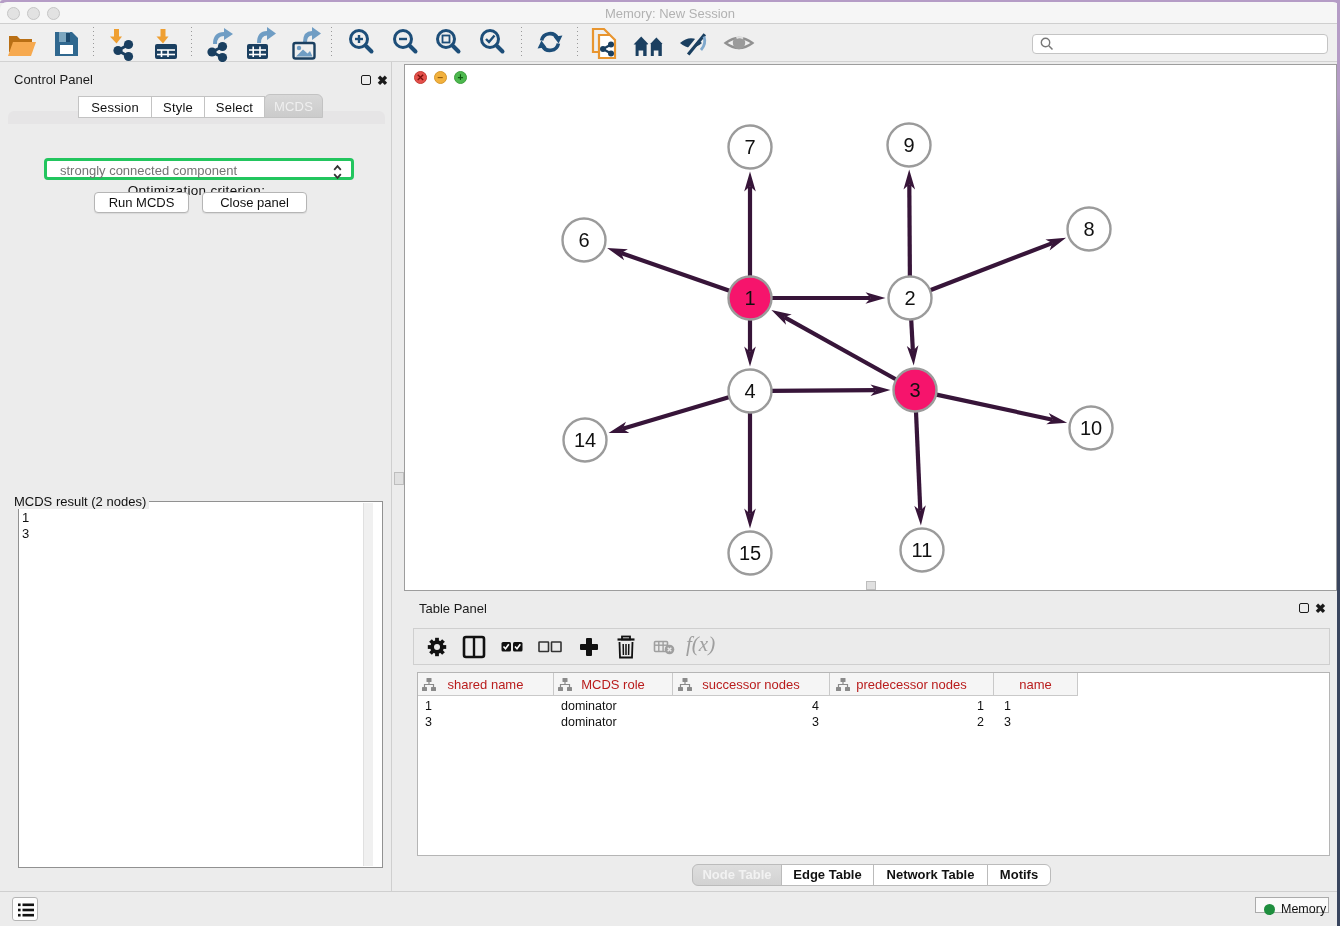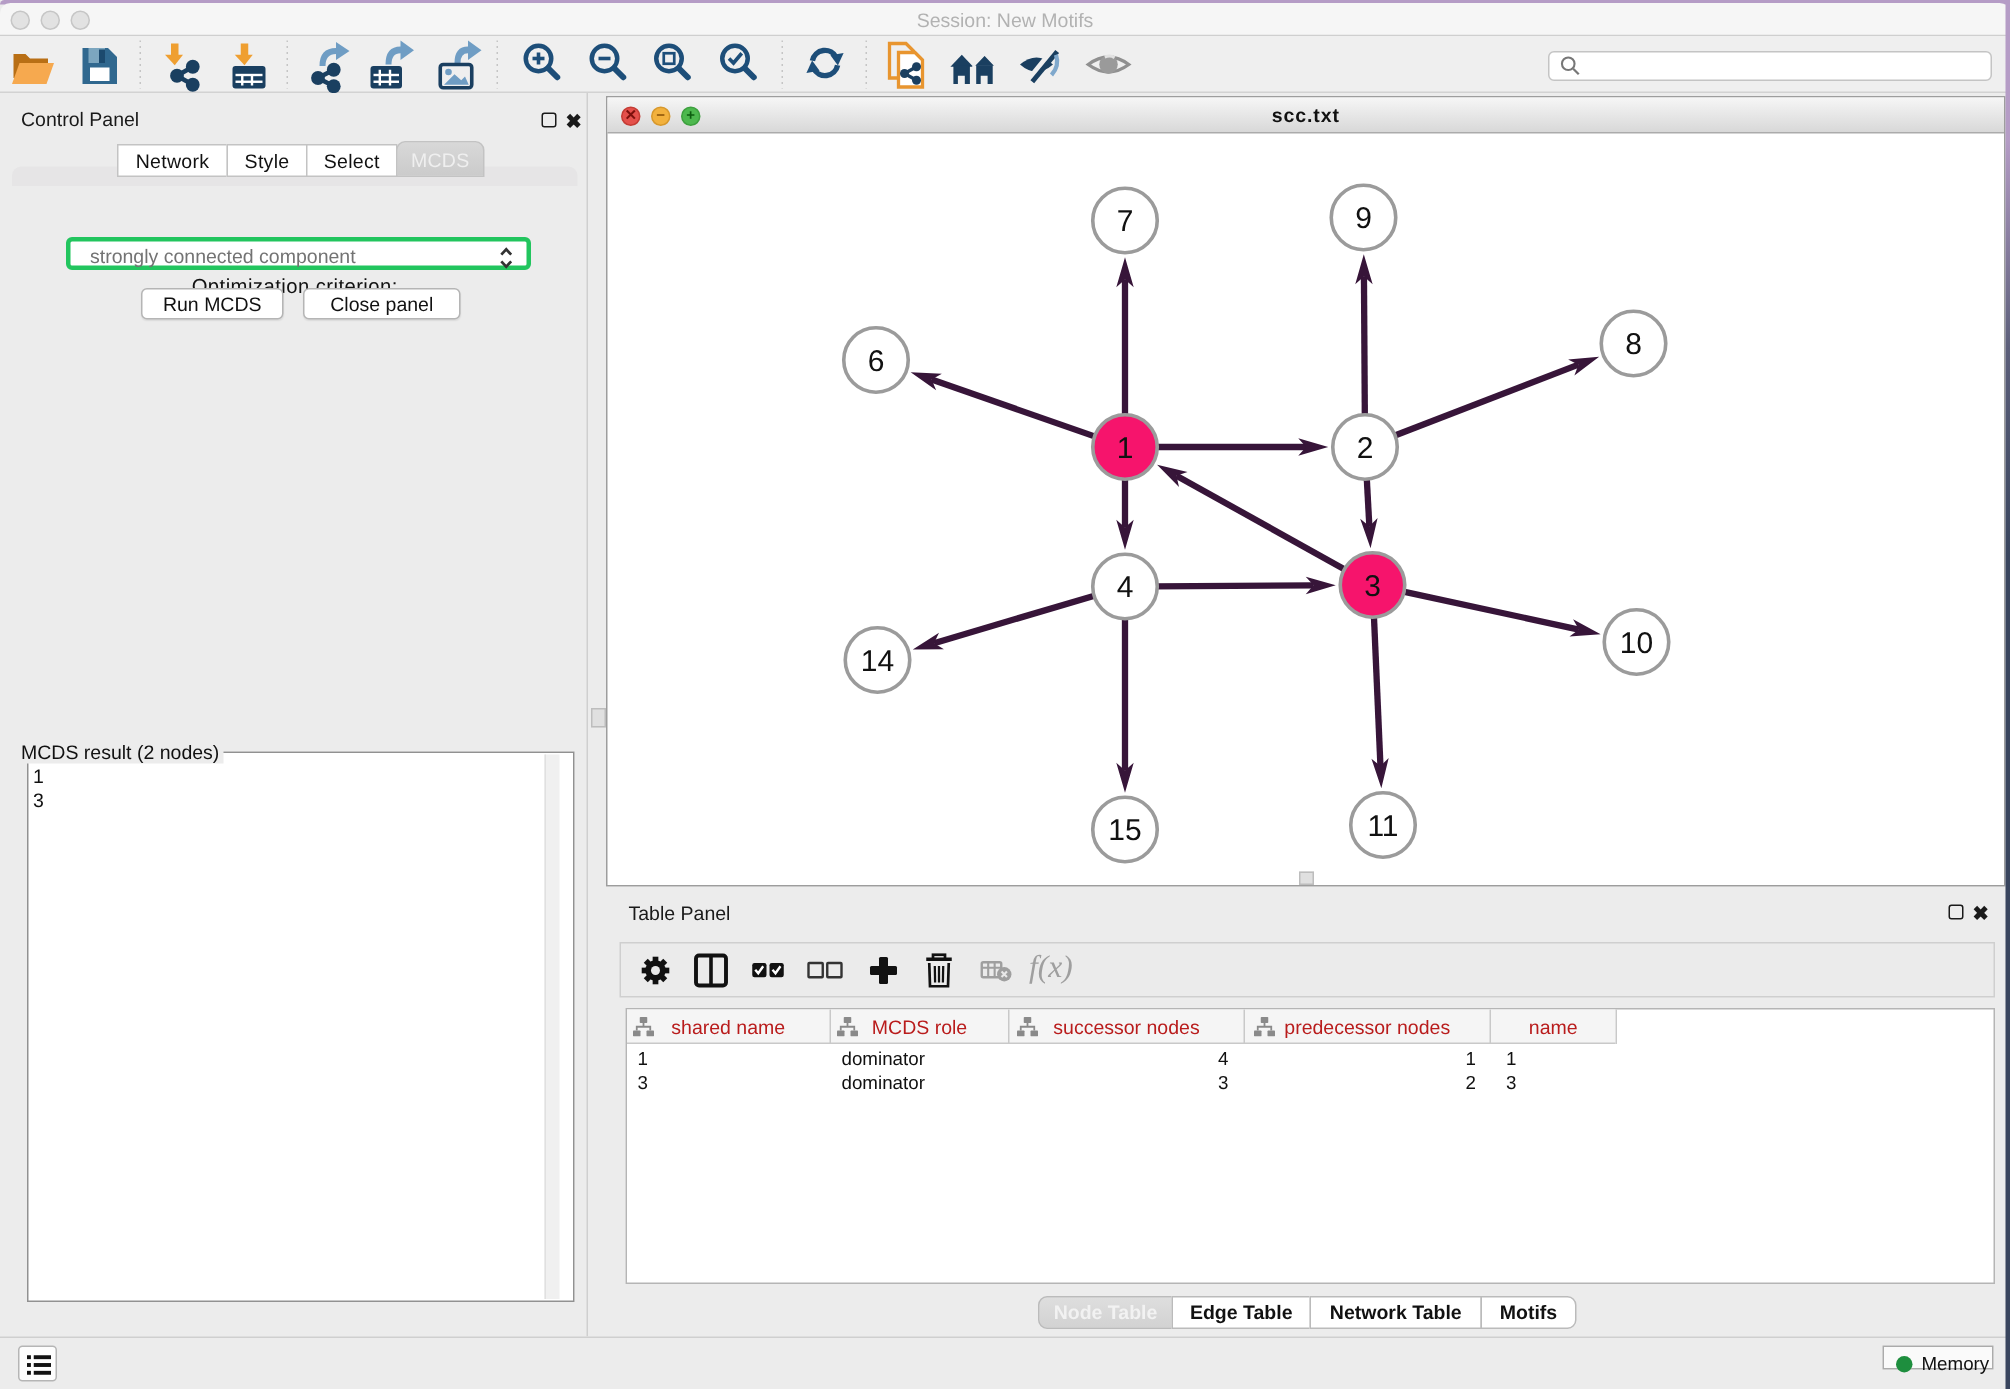--- a/index.html
+++ b/index.html
@@ -50,21 +50,21 @@
 #membtn { left:1255px; top:897px; width:74px; height:16px; background:#fafafa; border:1px solid #ababab; font-size:12.5px; color:#111; }
 #redge { left:1337px; top:0; width:3px; height:926px; background:linear-gradient(#b59cc6 0%, #b59cc6 10%, #5c5f7a 25%, #39455e 40%, #39455e 100%); }
 </style>
 </head>
 <body>
 <div class="abs" id="purpletop"></div>
 <div class="abs" id="titlebar"></div>
 <div class="abs tl-grey" style="left:7px;"></div>
 <div class="abs tl-grey" style="left:27px;"></div>
 <div class="abs tl-grey" style="left:47px;"></div>
-<div class="abs" id="title">Session: New Motifs</div>
+<div class="abs" id="title">Memory: New Session</div>
 <div class="abs" id="toolbar"></div>
 <svg class="abs" style="left:0;top:26px;" width="770" height="36" viewBox="0 0 770 36">
 
 <g transform="translate(22,0)">
  <path d="M-13,10 h8 l3,3 h12 v13 h-23 z" fill="#b96f15"></path>
  <path d="M-14,30 L-9,16 H14 L9,30 z" fill="#f6a94f"></path>
 </g>
 
 <g transform="translate(66,0)">
  <path d="M-11,6 h17 l6,6 v18 h-23 z" fill="#30688f"></path>
@@ -199,41 +199,38 @@
 <div class="abs tsep" style="left:577px;"></div>
 <svg class="abs" style="left:1040px;top:37px;z-index:3;" width="14" height="14" viewBox="0 0 14 14" fill="none" stroke="#777">
     <circle cx="5.5" cy="5.5" r="4.2" stroke-width="1.4"></circle>
     <line x1="8.8" y1="8.8" x2="12.5" y2="12.5" stroke-width="1.5"></line>
   </svg>
 <div class="abs" id="search"></div>
 
 <div class="abs" id="cp-title">Control Panel</div>
 <div class="abs winbtn-sq" style="left:361px; top:75px;"></div>
 <div class="abs winbtn-x" style="left:377px; top:75px;">✖</div>
-<div class="abs tab" style="left:78px; width:74px;">Network</div>
+<div class="abs tab" style="left:78px; width:74px;">Session</div>
 <div class="abs tab" style="left:151px; width:54px;">Style</div>
 <div class="abs tab" style="left:204px; width:61px;">Select</div>
 <div class="abs tab" id="tab-mcds" style="left:264px; width:59px;">MCDS</div>
 <div class="abs" id="cp-band"></div>
 <div class="abs" id="opt-label">Optimization criterion:</div>
 <div class="abs" id="combo">strongly connected component<svg style="position:absolute;right:8px;top:3px;" width="11" height="16" viewBox="0 0 11 16" fill="none" stroke="#333" stroke-width="1.8">
       <path d="M2.2,5.8 L5.5,2.2 L8.8,5.8"></path>
       <path d="M2.2,10.2 L5.5,13.8 L8.8,10.2"></path>
     </svg></div>
 <div class="abs btn" style="left:94px; width:95px;">Run MCDS</div>
 <div class="abs btn" style="left:202px; width:105px;">Close panel</div>
 <div class="abs" id="result-box"></div>
 <div class="abs" id="result-scroll"></div>
 <div class="abs" id="result-label">MCDS result (2 nodes)</div>
 <div class="abs" id="result-text">1<br>3</div>
 
 <div class="abs" id="gwin">
-  <div class="abs" id="gtitle">
-      <span>scc.txt</span>
-    </div>
   <div class="abs tlight" style="left:9px; background:#e4504b; border:1px solid #c43c34; color:#7c100c;">✕</div>
   <div class="abs tlight" style="left:29px; background:#f2b13d; border:1px solid #d7982c; color:#91580a;">−</div>
   <div class="abs tlight" style="left:49px; background:#4db84e; border:1px solid #3da03e; color:#0d5c10;">+</div>
   <svg style="position:absolute;left:0;top:25px;" width="931" height="501" viewBox="0 0 931 501">
   <g stroke="#371539" stroke-width="4.2">
   <line x1="345.0" y1="188.5" x2="345.0" y2="96.3"></line>
   <line x1="326.6" y1="201.6" x2="216.1" y2="163.0"></line>
   <line x1="364.5" y1="208.0" x2="465.7" y2="208.0"></line>
   <line x1="345.0" y1="227.5" x2="345.0" y2="261.7"></line>
   <line x1="504.9" y1="188.5" x2="504.3" y2="94.3"></line>

